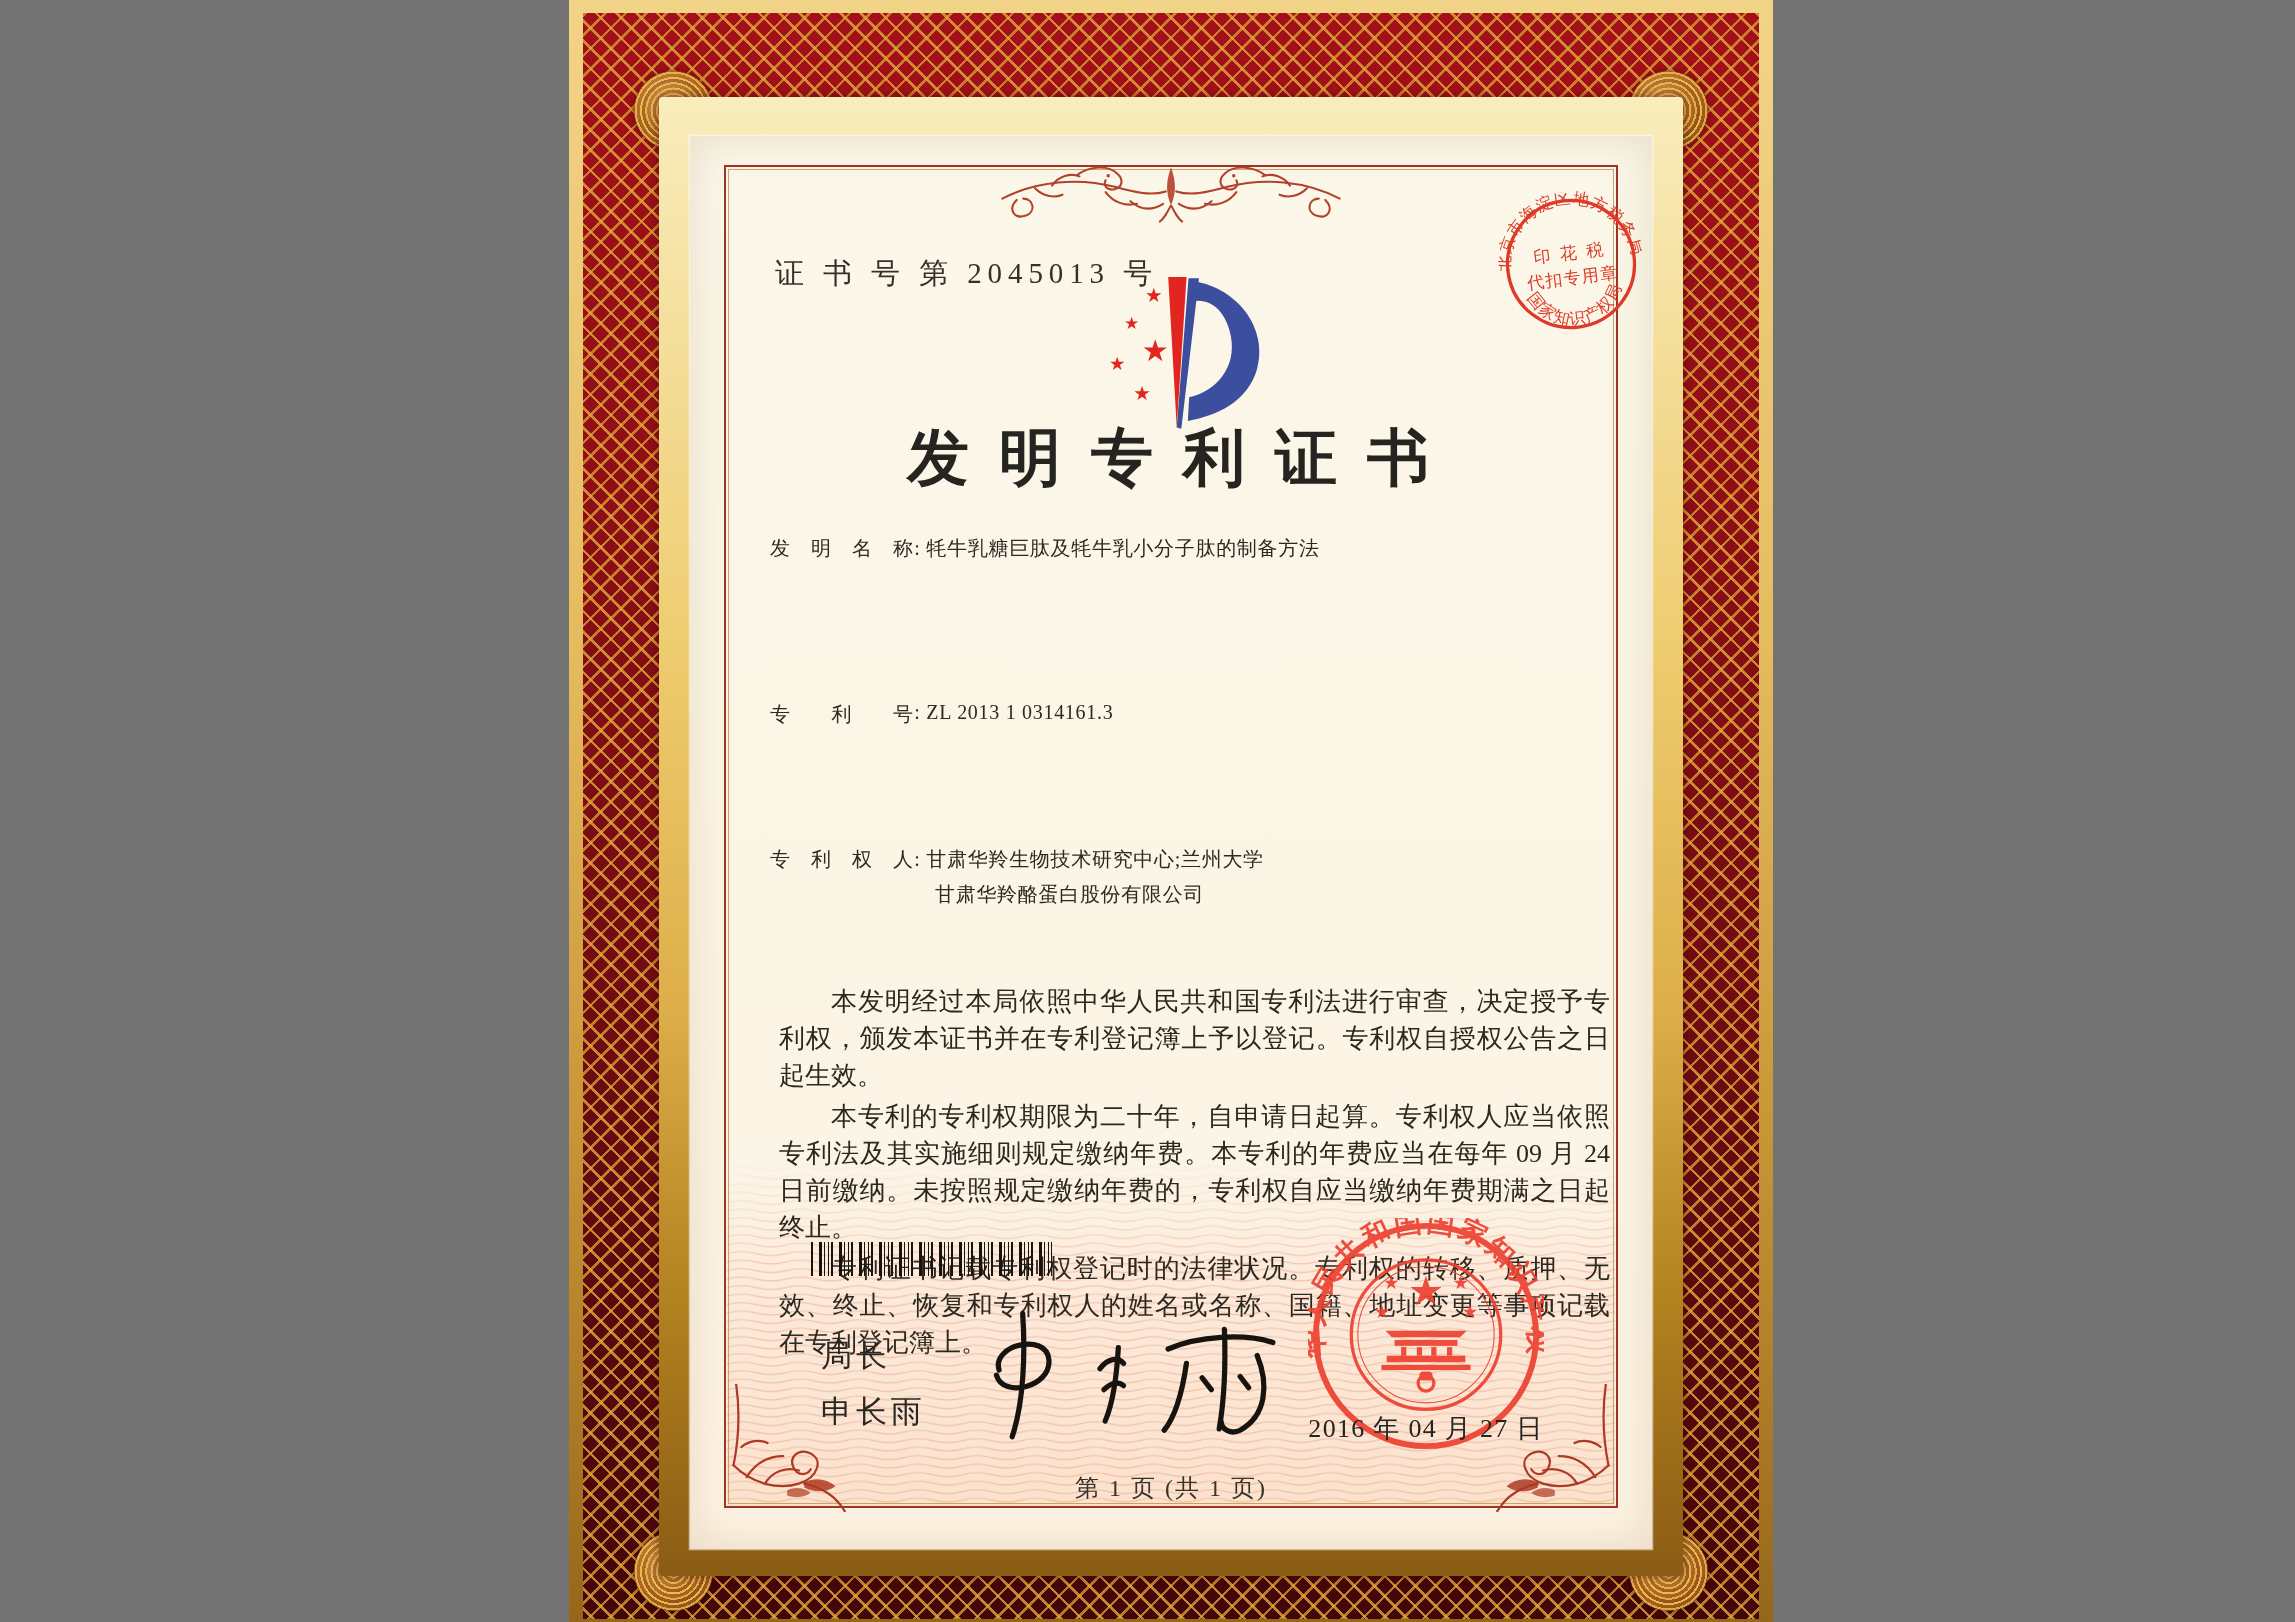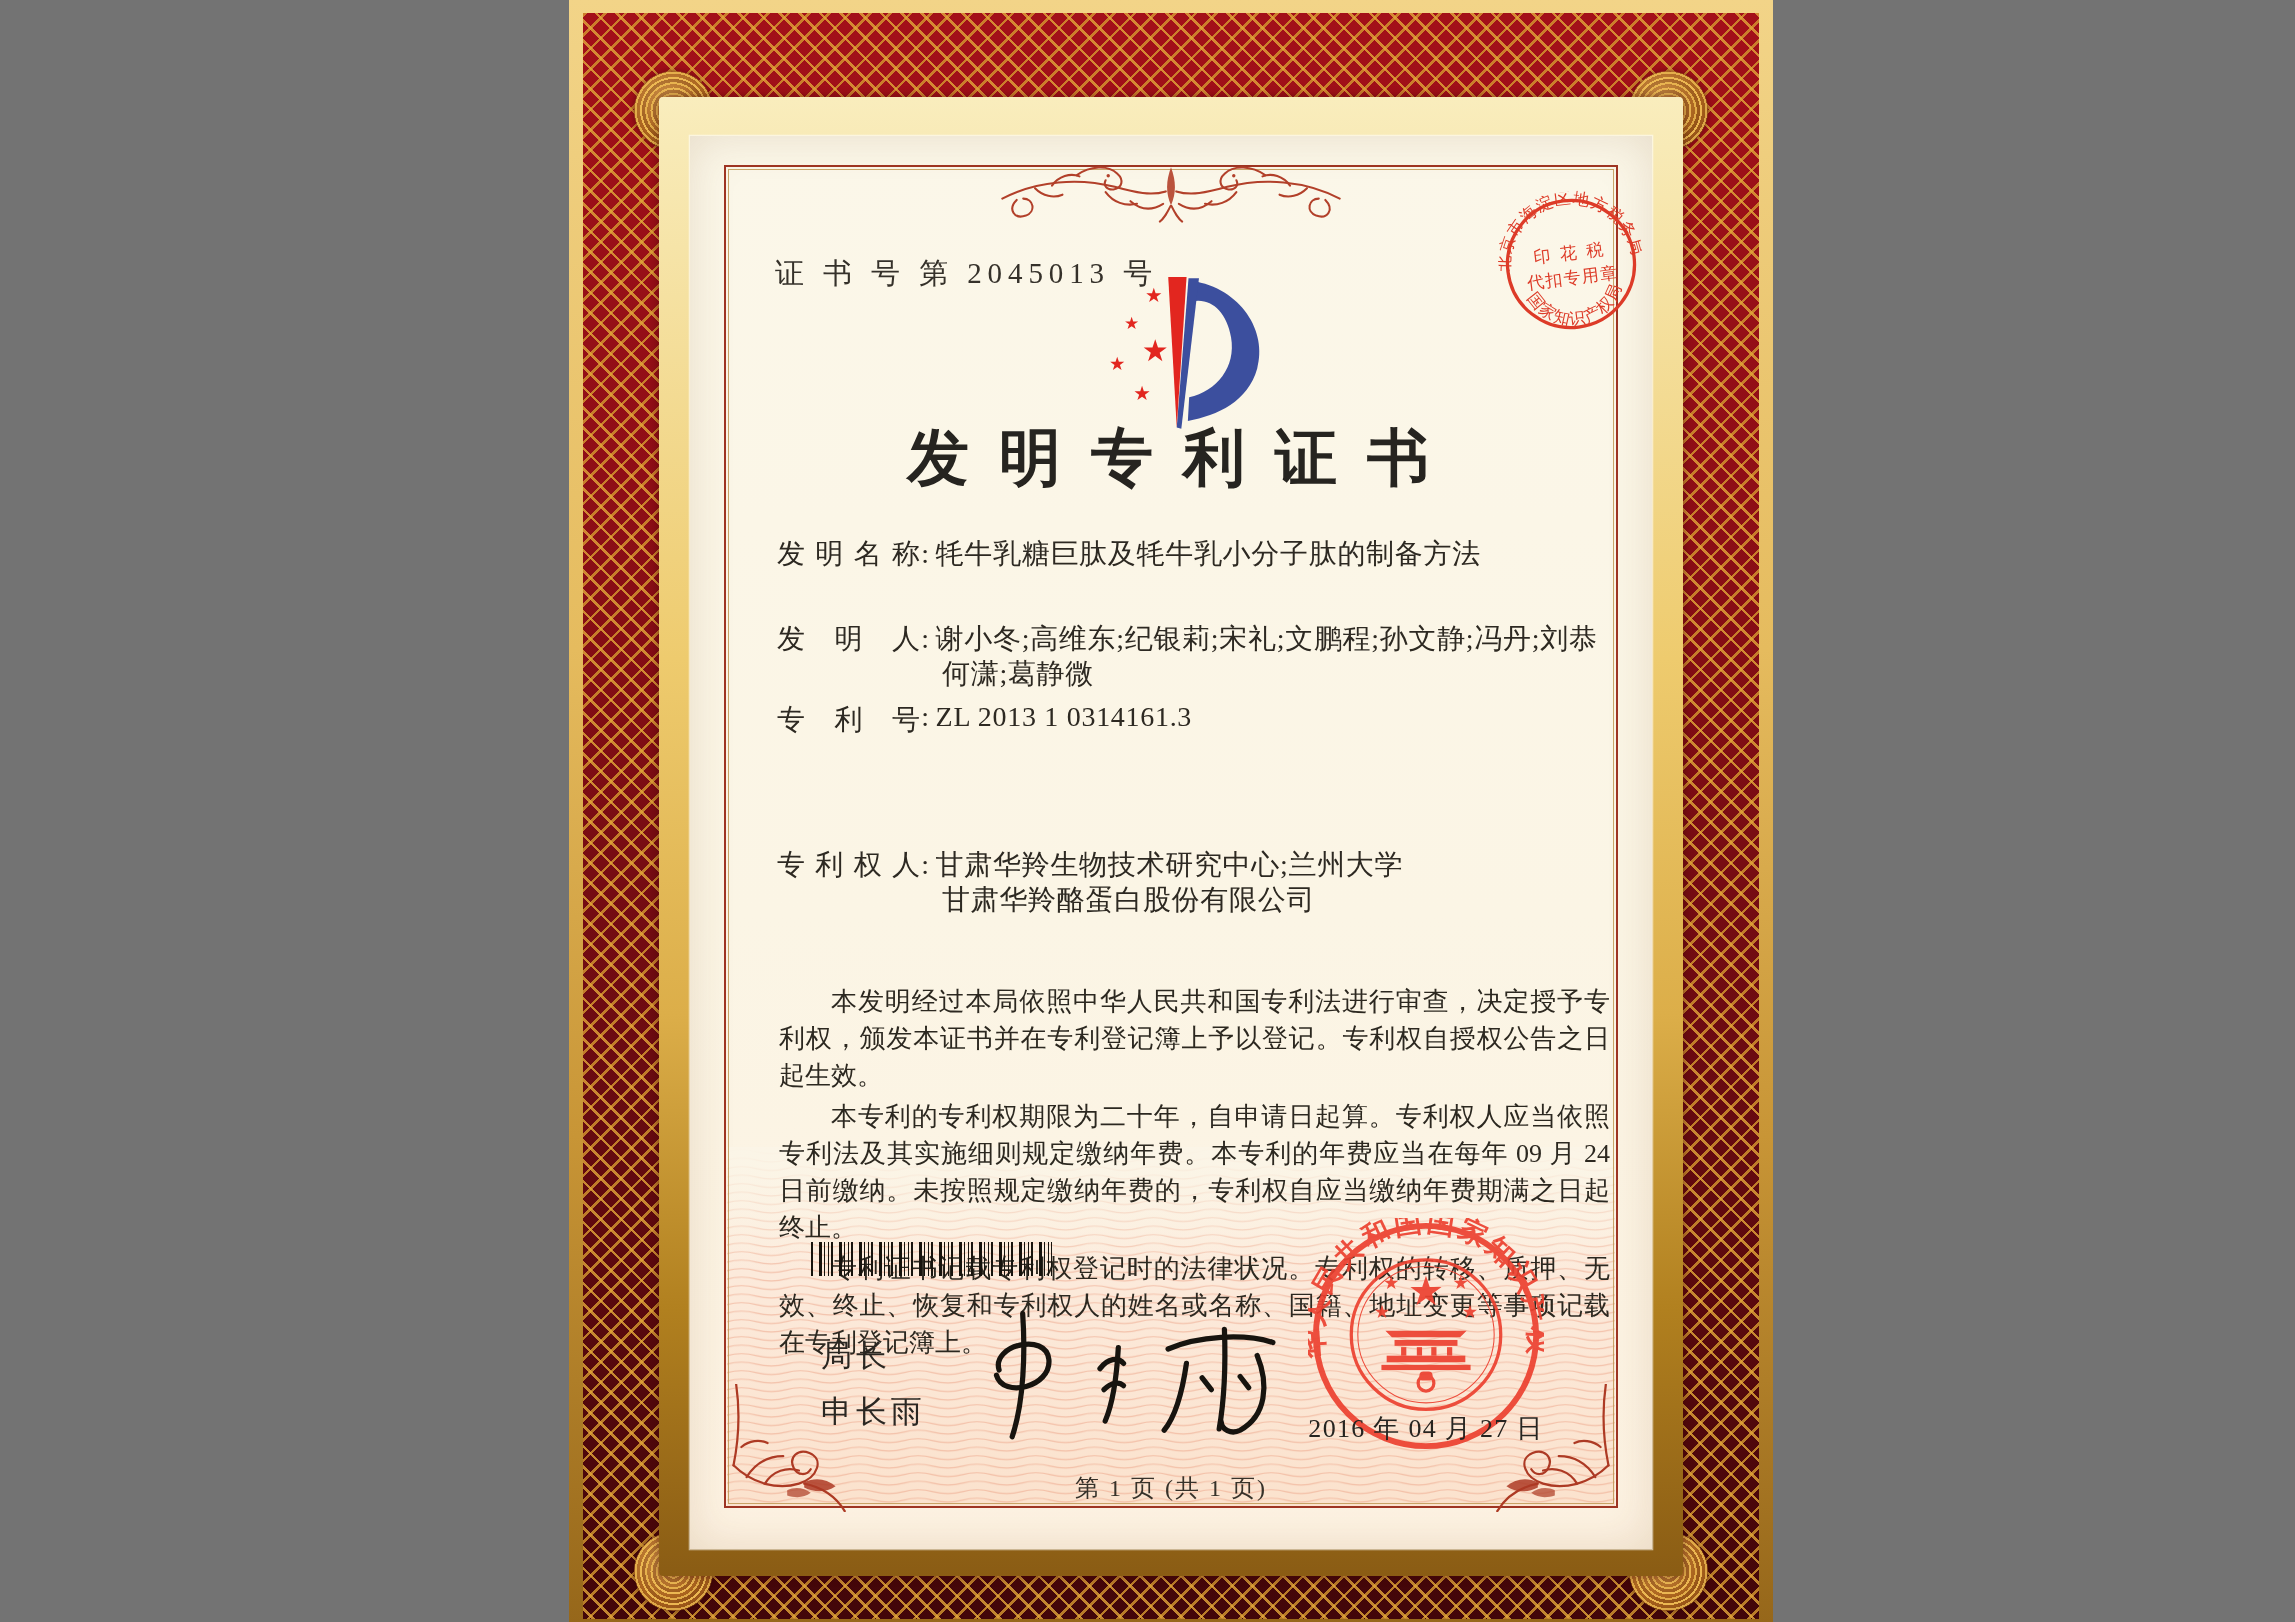--- a/index.html
+++ b/index.html
@@ -61,21 +61,21 @@
 
   .cert-no { position:absolute; left:85px; top:118px; font-size:29px; letter-spacing:5.9px; color:#35312a; }
 
   .logo { position:absolute; left:380px; top:103px; width:203px; height:193px; }
 
   .title { position:absolute; left:0; right:0; top:280px; text-align:center;
     font-size:62px; font-weight:600; color:#262420; letter-spacing:30px; padding-left:24px; }
 
   .stamp { position:absolute; left:809px; top:56px; width:144px; height:144px; transform:rotate(-7deg); }
 
-  .row { position:absolute; left:87px; font-size:28px; white-space:nowrap; color:#2d2922; }
+  .row { position:absolute; left:80px; font-size:20px; white-space:nowrap; color:#2d2922; }
   .row .lbl { display:inline-block; width:143px; text-align:justify; text-align-last:justify; vertical-align:top; }
   .row .colon { display:inline-block; margin:0 6.5px 0 1.3px; }
   .row .val { letter-spacing:0.7px; }
   .row .val2 { position:absolute; left:165px; top:35px; letter-spacing:0.7px; }
   .row-name      { top:399px; }
   .row-inventors { top:484px; }
   .row-patentno  { top:565px; }
   .row-filing    { top:638px; }
   .row-patentee  { top:710px; }
   .row-grant     { top:792px; }
@@ -204,24 +204,20 @@
           <text x="110" y="140" font-size="26" fill="#dd3b28" text-anchor="middle" letter-spacing="2">代扣专用章</text>
           <text font-size="25" fill="#dd3b28" letter-spacing="1.5">
             <textPath href="#st-bot" startOffset="50%" text-anchor="middle">国家知识产权局</textPath>
           </text>
         </svg>
 
         <div class="title">发明专利证书</div>
 
         <div class="row row-name">
           <span class="lbl">发明名称</span><span class="colon">:</span><span class="val">牦牛乳糖巨肽及牦牛乳小分子肽的制备方法</span>
-        </div>
-        <div class="row row-inventors two-line">
-          <span class="lbl">发明人</span><span class="colon">:</span><span class="val">谢小冬;高维东;纪银莉;宋礼;文鹏程;孙文静;冯丹;刘恭</span>
-          <span class="val2">何潇;葛静微</span>
         </div>
         <div class="row row-patentno">
           <span class="lbl">专利号</span><span class="colon">:</span><span class="val">ZL 2013 1 0314161.3</span>
         </div>
         <div class="row row-patentee two-line">
           <span class="lbl">专利权人</span><span class="colon">:</span><span class="val">甘肃华羚生物技术研究中心;兰州大学</span>
           <span class="val2">甘肃华羚酪蛋白股份有限公司</span>
         </div>
 
         <div class="paras">

